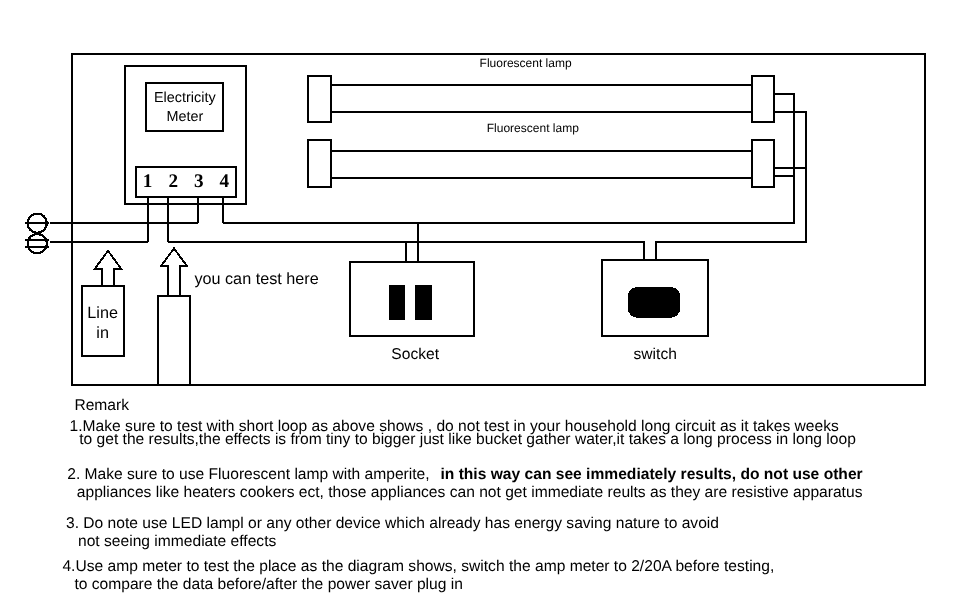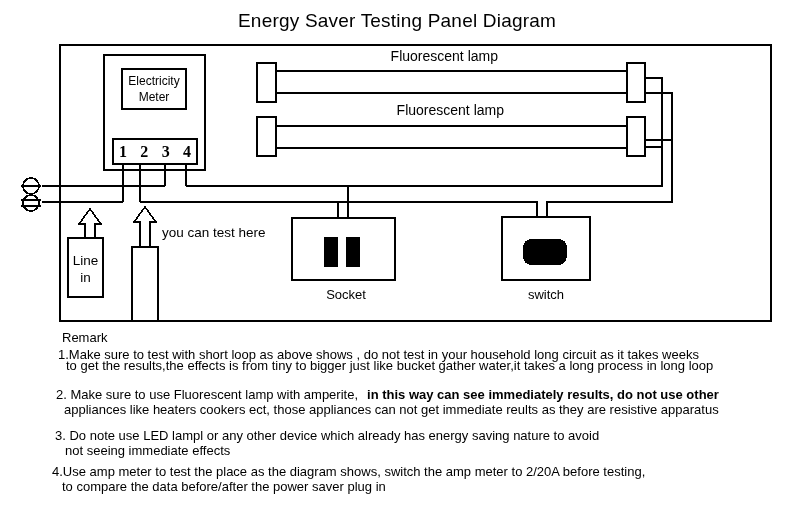--- a/index.html
+++ b/index.html
@@ -17,21 +17,21 @@
     left:122px;top:69px;width:64px;height:40px;
     display:flex;flex-direction:column;align-items:center;justify-content:center;
     font-size:12px;line-height:16px;
   }
   .terminals{
     left:113px;top:141px;width:84px;height:22px;
     display:flex;justify-content:space-between;align-items:center;
     padding:0 6px;box-sizing:border-box;
     font-family:"Liberation Serif", serif;font-weight:bold;font-size:16px;
   }
-  .lamp-label{font-size:14px;width:120px;text-align:right;}
+  .lamp-label{font-size:10px;width:120px;text-align:center;}
   .lamp1-label{left:378px;top:48px;}
   .lamp2-label{left:384px;top:102px;}
   .socket-label{left:296px;top:287px;width:100px;text-align:center;font-size:13px;}
   .switch-label{left:496px;top:287px;width:100px;text-align:center;font-size:13px;}
   .linein-label{
     left:68px;top:252px;width:35px;display:flex;flex-direction:column;align-items:center;
     font-size:13.5px;line-height:17px;
   }
   .testhere-label{left:162px;top:225px;font-size:13.5px;}
   .remarks{left:0;top:331px;width:794px;font-size:13px;line-height:14px;}
@@ -121,21 +121,20 @@
       <polygon points="85,238 85,224 79,224 90,209 101,224 95,224 95,238"></polygon>
       <rect x="68" y="238" width="35" height="59"></rect>
     </g>
 
     <g>
       <polygon points="140,247 140,222 134,222 145,207 156,222 150,222 150,247"></polygon>
       <rect x="132" y="247" width="26" height="74"></rect>
     </g>
   </svg>
 
-  <div class="abs title">Energy Saver Testing Panel Diagram</div>
 
   <div class="abs meter-label">
     <div>Electricity</div>
     <div>Meter</div>
   </div>
 
   <div class="abs terminals">
     <span>1</span>
     <span>2</span>
     <span>3</span>

